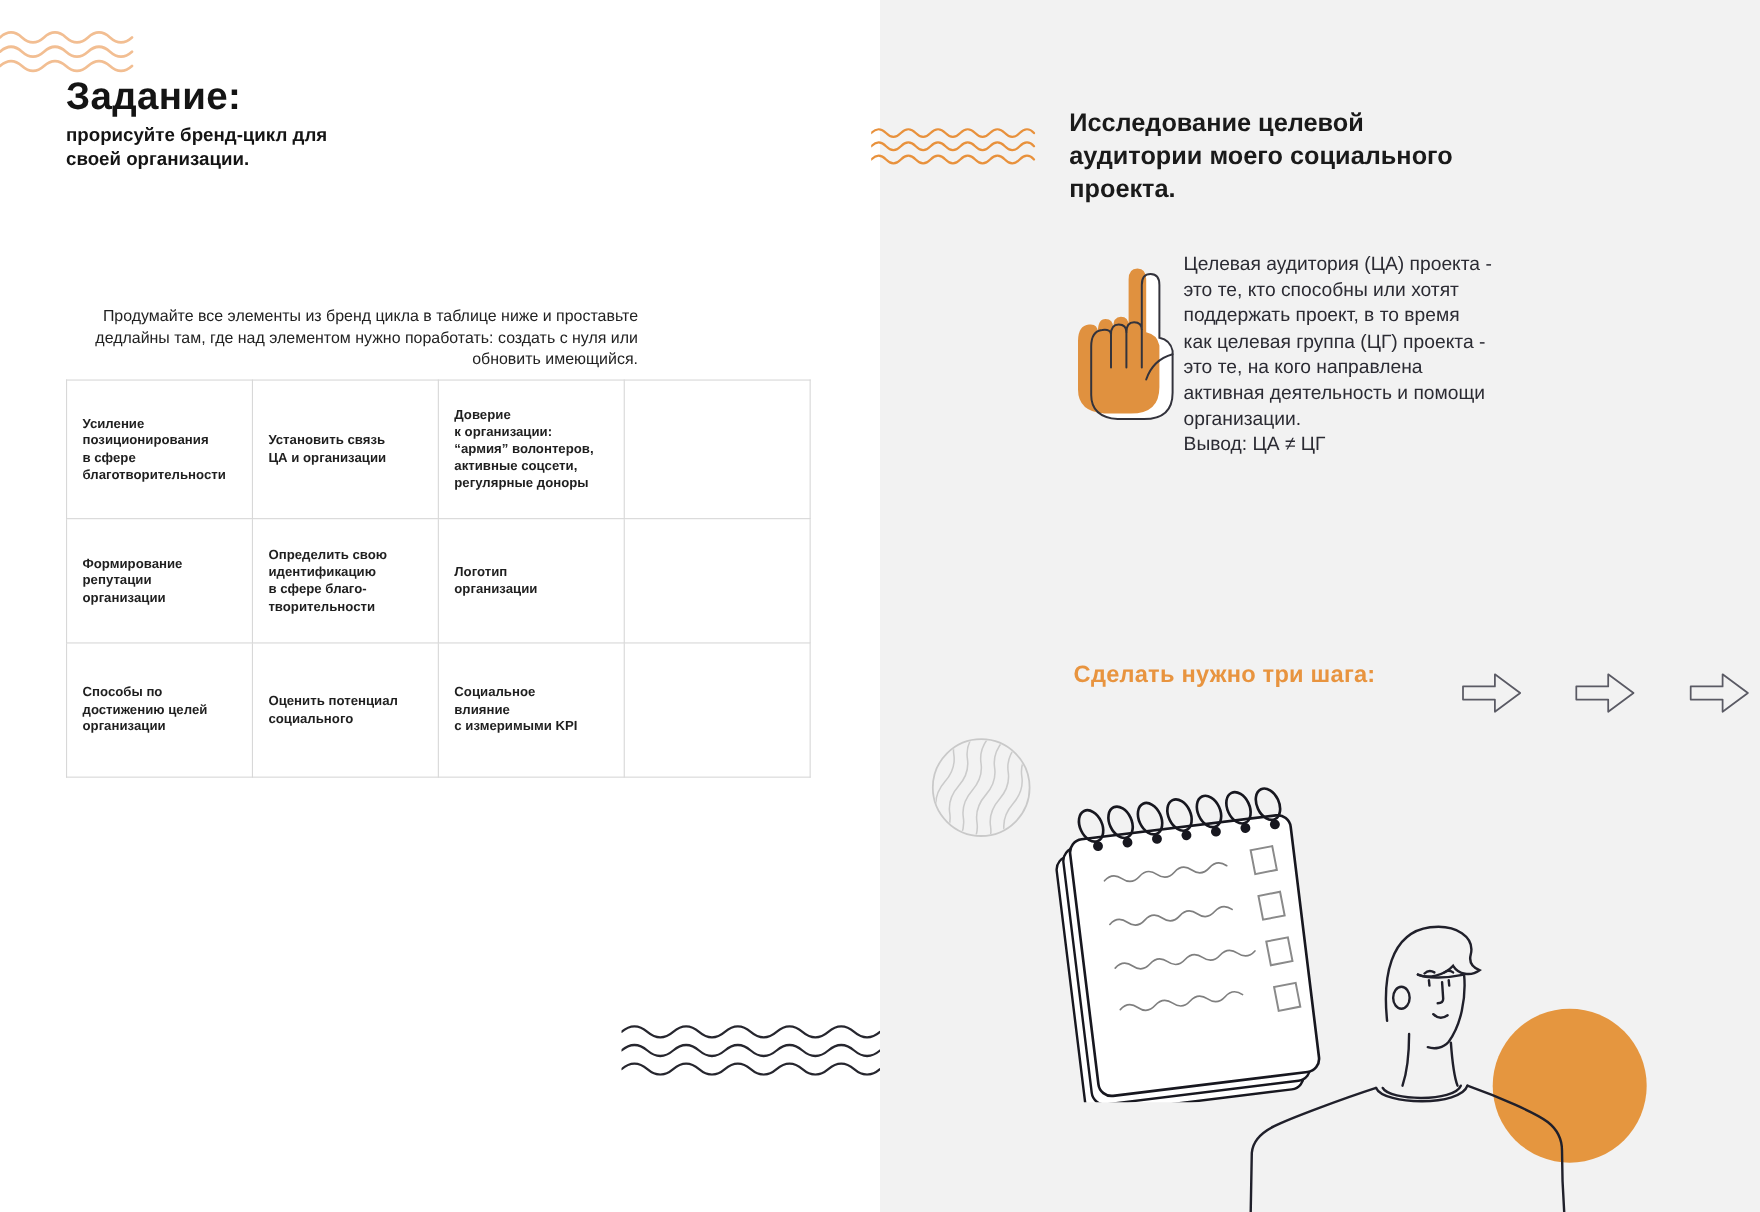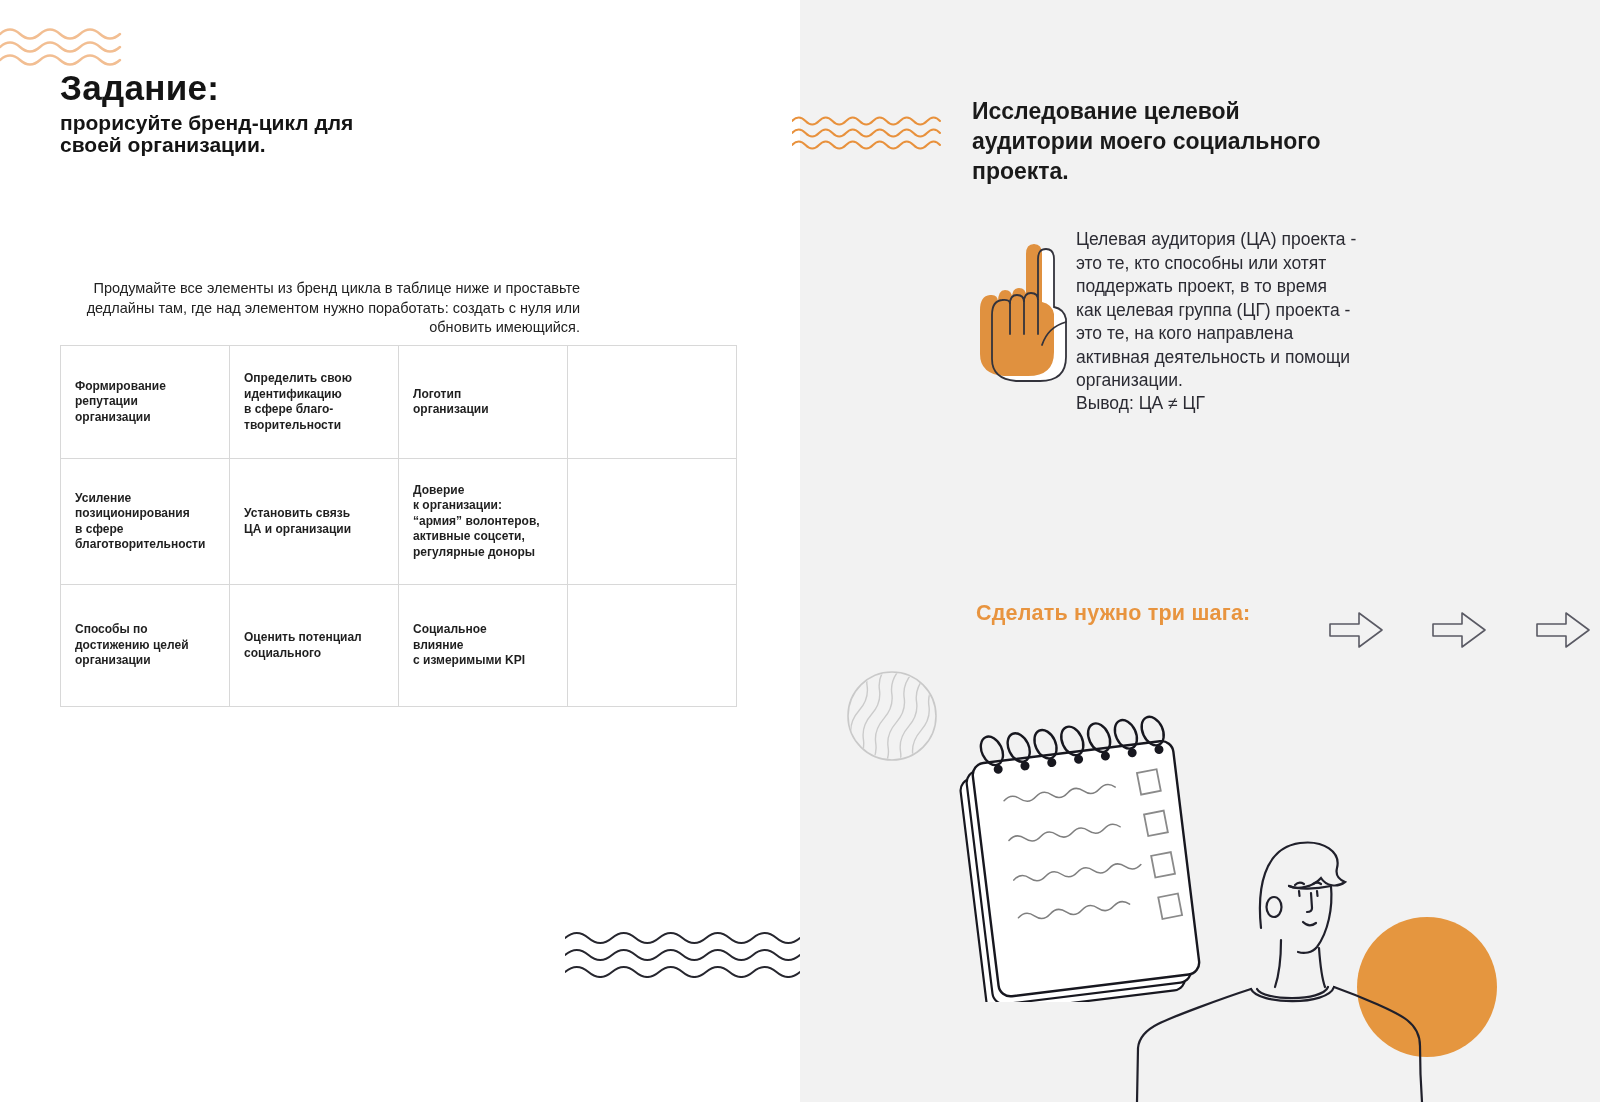--- a/index.html
+++ b/index.html
@@ -6,21 +6,21 @@
   #stage{
     position:relative;width:1600px;height:1102px;overflow:hidden;
     font-family:"Liberation Sans",sans-serif;color:#1a1a1a;background:#ffffff;
   }
   .abs{position:absolute;}
   .pre{white-space:pre-line;}
 
   
   #left-page{left:0;top:0;width:800px;height:1102px;background:#ffffff;}
   .h1{font-size:35px;font-weight:bold;letter-spacing:.3px;color:#141414;}
-  .subtitle{font-size:21px;font-weight:bold;line-height:22px;color:#141414;}
+  .subtitle{font-size:17px;font-weight:bold;line-height:22px;color:#141414;}
   .intro{font-size:14.5px;line-height:19.5px;color:#222;text-align:right;}
 
   table.brand{border-collapse:collapse;table-layout:fixed;width:676px;}
   table.brand td{
     border:1px solid #d8d8d8;vertical-align:middle;
     padding:10px 14px;font-size:12px;font-weight:bold;line-height:15.5px;
     color:#1f1f1f;white-space:pre-line;
   }
   table.brand tr.hdr td{height:70px;}
   table.brand td.orange{color:#f0953c;}
@@ -58,44 +58,44 @@
 обновить имеющийся.</div>
 
     <table class="brand abs" style="left:60px;top:345px">
       <colgroup>
           <col style="width:169px">
           <col style="width:169px">
           <col style="width:169px">
           <col style="width:169px">
         </colgroup>
       <tbody>
-      <tr style="height:113px">
-        <td>Формирование
-репутации
-организации</td>
-        <td>Определить свою
-идентификацию
-в сфере благо-
-творительности</td>
-        <td>Логотип
-организации</td>
-        <td></td>
-      </tr>
       <tr style="height:126px">
         <td>Усиление
 позиционирования
 в сфере
 благотворительности</td>
         <td>Установить связь
 ЦА и организации</td>
         <td>Доверие
 к организации:
 “армия” волонтеров,
 активные соцсети,
 регулярные доноры</td>
+        <td></td>
+      </tr>
+      <tr style="height:113px">
+        <td>Формирование
+репутации
+организации</td>
+        <td>Определить свою
+идентификацию
+в сфере благо-
+творительности</td>
+        <td>Логотип
+организации</td>
         <td></td>
       </tr>
       <tr style="height:122px">
         <td>Способы по
 достижению целей
 организации</td>
         <td>Оценить потенциал
 социального</td>
         <td>Социальное
 влияние

